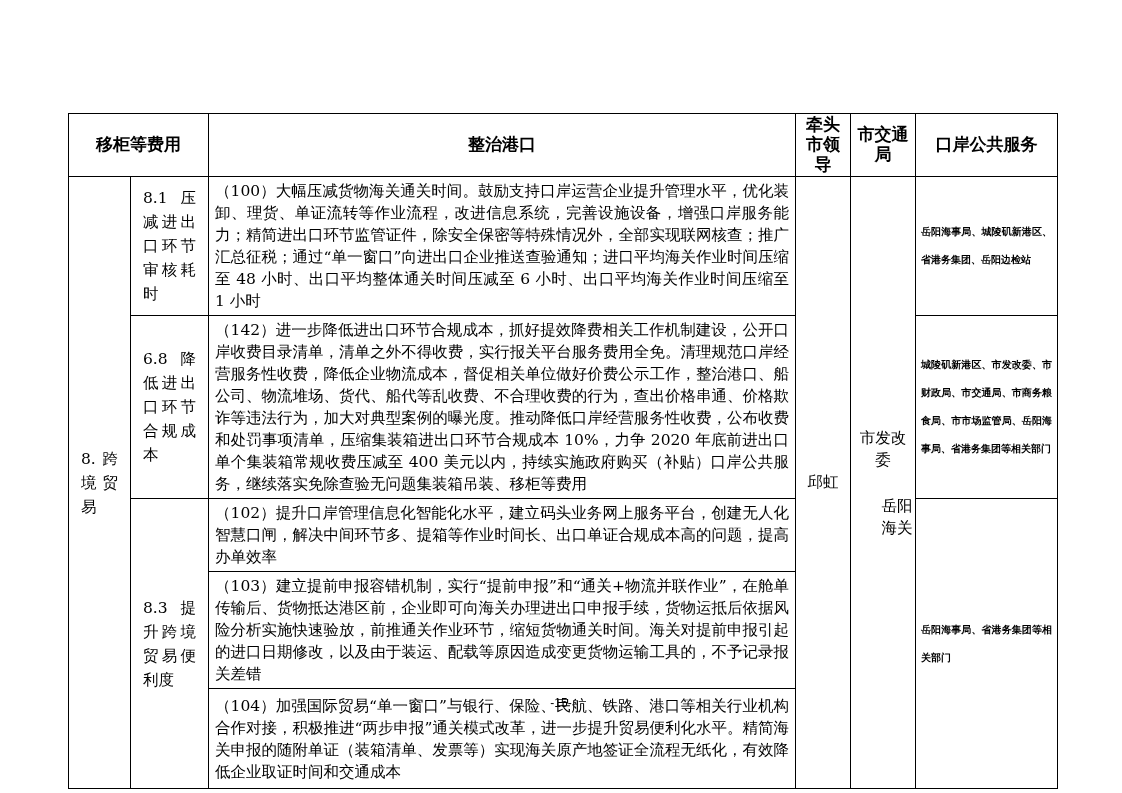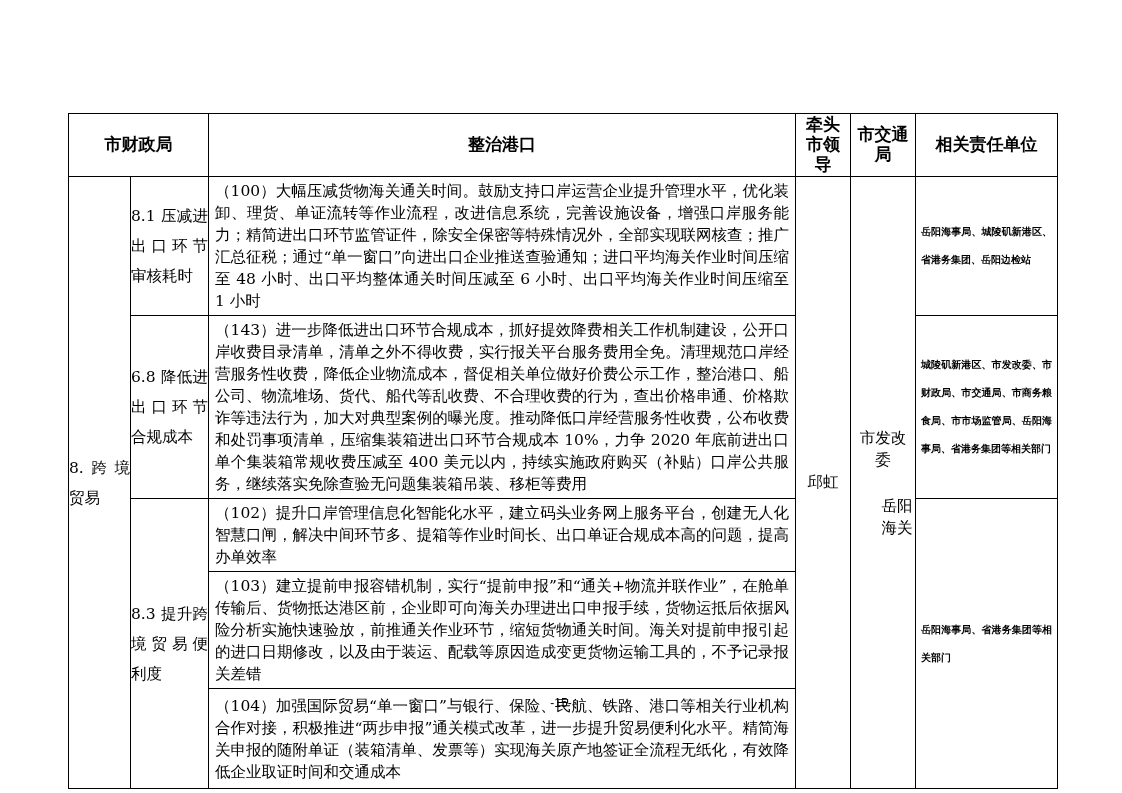--- a/index.html
+++ b/index.html
@@ -29,24 +29,24 @@
     font-family: "Liberation Sans", sans-serif;
     font-weight: bold;
     font-size: 17px;
     line-height: 20px;
     text-align: center;
     vertical-align: middle;
     padding: 1px 2px;
   }
   td.goal-cell {
     font-size: 15.5px;
-    line-height: 30px;
+    line-height: 24px;
     text-align: justify;
     vertical-align: middle;
-    padding: 2px 0;
+    padding: 2px 12px;
   }
   td.measure-cell {
     font-size: 15.5px;
     line-height: 22px;
     text-align: justify;
     vertical-align: middle;
     padding: 3px 6px;
     margin-top: 19px;
   }
   td.leader-cell {
@@ -92,42 +92,42 @@
     <colgroup>
       <col style="width:62px">
       <col style="width:78px">
       <col style="width:587px">
       <col style="width:55px">
       <col style="width:65px">
       <col style="width:142px">
     </colgroup>
     <thead>
       <tr style="height:45px">
-        <th colspan="2">市财政局</th>
+        <th colspan="2">移柜等费用</th>
         <th>整治港口</th>
         <th>牵头 市领导</th>
         <th>市交通局</th>
-        <th>相关责任单位</th>
+        <th>口岸公共服务</th>
       </tr>
     </thead>
     <tbody>
       <tr style="height:122px">
         <td class="goal-cell" rowspan="5">8.跨境贸易</td>
         <td class="goal-cell">8.1 压减进出口环节审核耗时</td>
         <td class="measure-cell">（100）大幅压减货物海关通关时间。鼓励支持口岸运营企业提升管理水平，优化装卸、理货、单证流转等作业流程，改进信息系统，完善设施设备，增强口岸服务能力；精简进出口环节监管证件，除安全保密等特殊情况外，全部实现联网核查；推广汇总征税；通过“单一窗口”向进出口企业推送查验通知；进口平均海关作业时间压缩至 48 小时、出口平均整体通关时间压减至 6 小时、出口平均海关作业时间压缩至 1 小时</td>
         <td class="leader-cell" rowspan="5">邱虹</td>
         <td class="unit-cell" rowspan="5">
           <span class="unit-line">市发改委</span>
           <span class="unit-line">岳阳海关</span>
         </td>
         <td class="resp-cell">岳阳海事局、城陵矶新港区、省港务集团、岳阳边检站</td>
       </tr>
       <tr style="height:157px">
         <td class="goal-cell">6.8 降低进出口环节合规成本</td>
-        <td class="measure-cell">（143）进一步降低进出口环节合规成本，抓好提效降费相关工作机制建设，公开口岸收费目录清单，清单之外不得收费，实行报关平台服务费用全免。清理规范口岸经营服务性收费，降低企业物流成本，督促相关单位做好价费公示工作，整治港口、船公司、物流堆场、货代、船代等乱收费、不合理收费的行为，查出价格串通、价格欺诈等违法行为，加大对典型案例的曝光度。推动降低口岸经营服务性收费，公布收费和处罚事项清单，压缩集装箱进出口环节合规成本 10%，力争 2020 年底前进出口单个集装箱常规收费压减至 400 美元以内，持续实施政府购买（补贴）口岸公共服务，继续落实免除查验无问题集装箱吊装、移柜等费用</td>
+        <td class="measure-cell">（142）进一步降低进出口环节合规成本，抓好提效降费相关工作机制建设，公开口岸收费目录清单，清单之外不得收费，实行报关平台服务费用全免。清理规范口岸经营服务性收费，降低企业物流成本，督促相关单位做好价费公示工作，整治港口、船公司、物流堆场、货代、船代等乱收费、不合理收费的行为，查出价格串通、价格欺诈等违法行为，加大对典型案例的曝光度。推动降低口岸经营服务性收费，公布收费和处罚事项清单，压缩集装箱进出口环节合规成本 10%，力争 2020 年底前进出口单个集装箱常规收费压减至 400 美元以内，持续实施政府购买（补贴）口岸公共服务，继续落实免除查验无问题集装箱吊装、移柜等费用</td>
         <td class="resp-cell">城陵矶新港区、市发改委、市财政局、市交通局、市商务粮食局、市市场监管局、岳阳海事局、省港务集团等相关部门</td>
       </tr>
       <tr style="height:50px">
         <td class="goal-cell" rowspan="3">8.3 提升跨境贸易便利度</td>
         <td class="measure-cell">（102）提升口岸管理信息化智能化水平，建立码头业务网上服务平台，创建无人化智慧口闸，解决中间环节多、提箱等作业时间长、出口单证合规成本高的问题，提高办单效率</td>
         <td class="resp-cell" rowspan="3">岳阳海事局、省港务集团等相关部门</td>
       </tr>
       <tr style="height:103px">
         <td class="measure-cell">（103）建立提前申报容错机制，实行“提前申报”和“通关+物流并联作业”，在舱单传输后、货物抵达港区前，企业即可向海关办理进出口申报手续，货物运抵后依据风险分析实施快速验放，前推通关作业环节，缩短货物通关时间。海关对提前申报引起的进口日期修改，以及由于装运、配载等原因造成变更货物运输工具的，不予记录报关差错</td>
       </tr>

